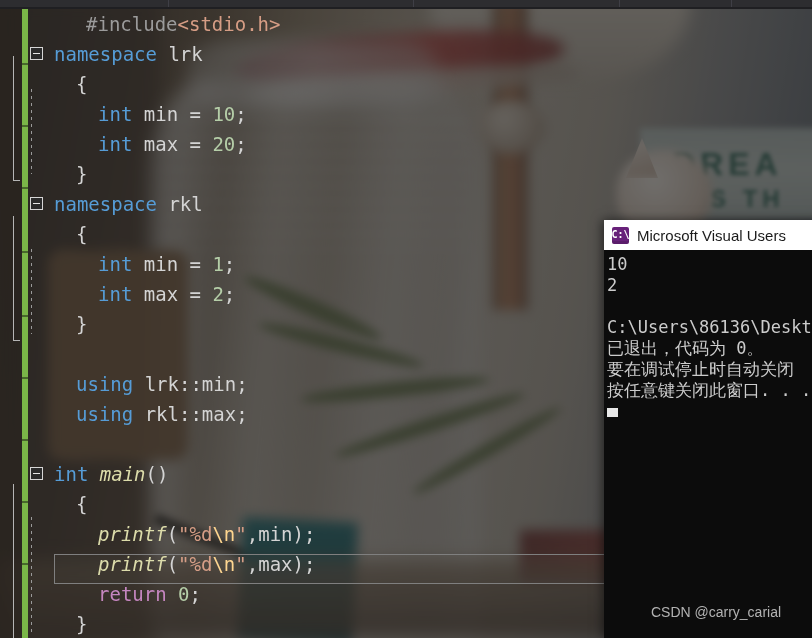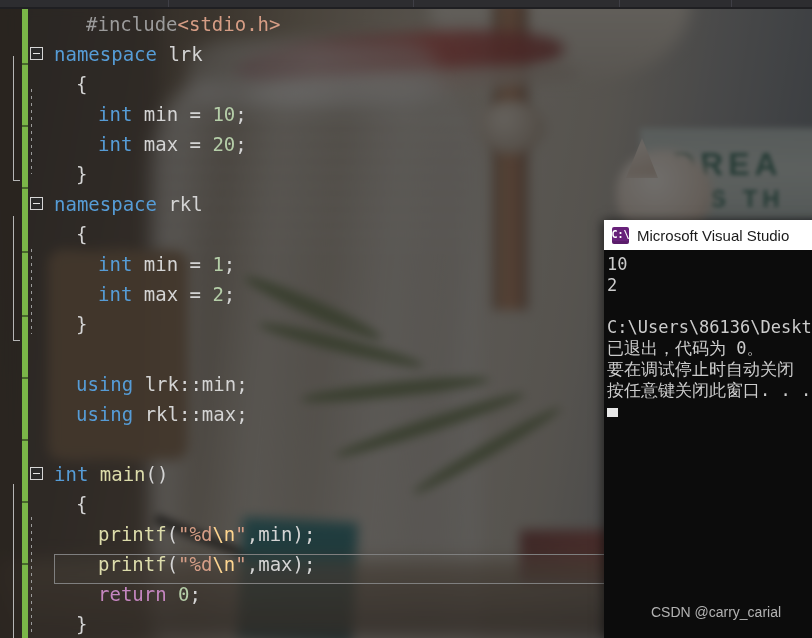--- a/index.html
+++ b/index.html
@@ -175,21 +175,21 @@
     font-size:19px;line-height:30px;
     color:#d4d4d4;white-space:pre;
   }
   .line{position:relative;height:30px;padding-left:26px;}
   
   .kw{color:#569cd6;}           
   .ctl{color:#c586c0;}          
   .num{color:#b5cea8;}          
   .str{color:#d69d85;}          
   .esc{color:#ffd68f;}          
-  .fn{color:#dcdcaa;}           
+  .fn{color:#dcdcaa;font-style:italic;}           
   .pp{color:#9b9b9b;margin-left:32px;}           
   .ppfile{color:#d69d85;}       
   .id{color:#d4d4d4;}
   .punct{color:#d4d4d4;}
 
   
   .fold{
     position:absolute;left:2px;top:8px;width:13px;height:13px;
     border:1px solid #d6d6d6;background:#2b2b2b;box-sizing:border-box;
   }
@@ -317,20 +317,20 @@
     <div class="vline" style="left:13px;top:475px;height:154px;"></div>
     <div class="vdash" style="left:31px;top:508px;height:115px;"></div>
 
     <div class="code" id="code-lines"><div class="line"><span style="padding-left: 0px;"><span class="pp">#include</span><span class="ppfile">&lt;stdio.h&gt;</span></span></div><div class="line"><span class="fold"></span><span style="padding-left: 0px;"><span class="kw">namespace</span><span class="id"> lrk</span></span></div><div class="line"><span style="padding-left: 22px;"><span class="punct">{</span></span></div><div class="line"><span style="padding-left: 44px;"><span class="kw">int</span><span class="id"> min = </span><span class="num">10</span><span class="punct">;</span></span></div><div class="line"><span style="padding-left: 44px;"><span class="kw">int</span><span class="id"> max = </span><span class="num">20</span><span class="punct">;</span></span></div><div class="line"><span style="padding-left: 22px;"><span class="punct">}</span></span></div><div class="line"><span class="fold"></span><span style="padding-left: 0px;"><span class="kw">namespace</span><span class="id"> rkl</span></span></div><div class="line"><span style="padding-left: 22px;"><span class="punct">{</span></span></div><div class="line"><span style="padding-left: 44px;"><span class="kw">int</span><span class="id"> min = </span><span class="num">1</span><span class="punct">;</span></span></div><div class="line"><span style="padding-left: 44px;"><span class="kw">int</span><span class="id"> max = </span><span class="num">2</span><span class="punct">;</span></span></div><div class="line"><span style="padding-left: 22px;"><span class="punct">}</span></span></div><div class="line"><span style="padding-left: 0px;"></span></div><div class="line"><span style="padding-left: 22px;"><span class="kw">using</span><span class="id"> lrk::min</span><span class="punct">;</span></span></div><div class="line"><span style="padding-left: 22px;"><span class="kw">using</span><span class="id"> rkl::max</span><span class="punct">;</span></span></div><div class="line"><span style="padding-left: 0px;"></span></div><div class="line"><span class="fold"></span><span style="padding-left: 0px;"><span class="kw">int</span><span class="fn"> main</span><span class="punct">()</span></span></div><div class="line"><span style="padding-left: 22px;"><span class="punct">{</span></span></div><div class="line"><span style="padding-left: 44px;"><span class="fn">printf</span><span class="punct">(</span><span class="str">"%d</span><span class="esc">\n</span><span class="str">"</span><span class="punct">,</span><span class="id">min</span><span class="punct">);</span></span></div><div class="line"><span style="padding-left: 44px;"><span class="fn">printf</span><span class="punct">(</span><span class="str">"%d</span><span class="esc">\n</span><span class="str">"</span><span class="punct">,</span><span class="id">max</span><span class="punct">);</span></span></div><div class="line"><span style="padding-left: 44px;"><span class="ctl">return</span><span class="id"> </span><span class="num">0</span><span class="punct">;</span></span></div><div class="line"><span style="padding-left: 22px;"><span class="punct">}</span></span></div></div>
     <div class="curline"></div>
   </div>
 
   <div class="console">
     <div class="con-title">
       <span class="con-ico">C:\</span>
-      <span class="con-title-txt">Microsoft Visual Studio</span>
+      <span class="con-title-txt">Microsoft Visual Users</span>
     </div>
     <div class="con-body" id="console-body"><div class="con-line">10</div><div class="con-line">2</div><div class="con-blank"></div><div class="con-line">C:\Users\86136\Deskto</div><div class="con-line">已退出，代码为 0。</div><div class="con-line">要在调试停止时自动关闭</div><div class="con-line">按任意键关闭此窗口. . .</div></div>
     <div class="con-cursor"></div>
     <div class="watermark">CSDN @carry_carial</div>
   </div>
 
 </div>
 
 </body></html>

